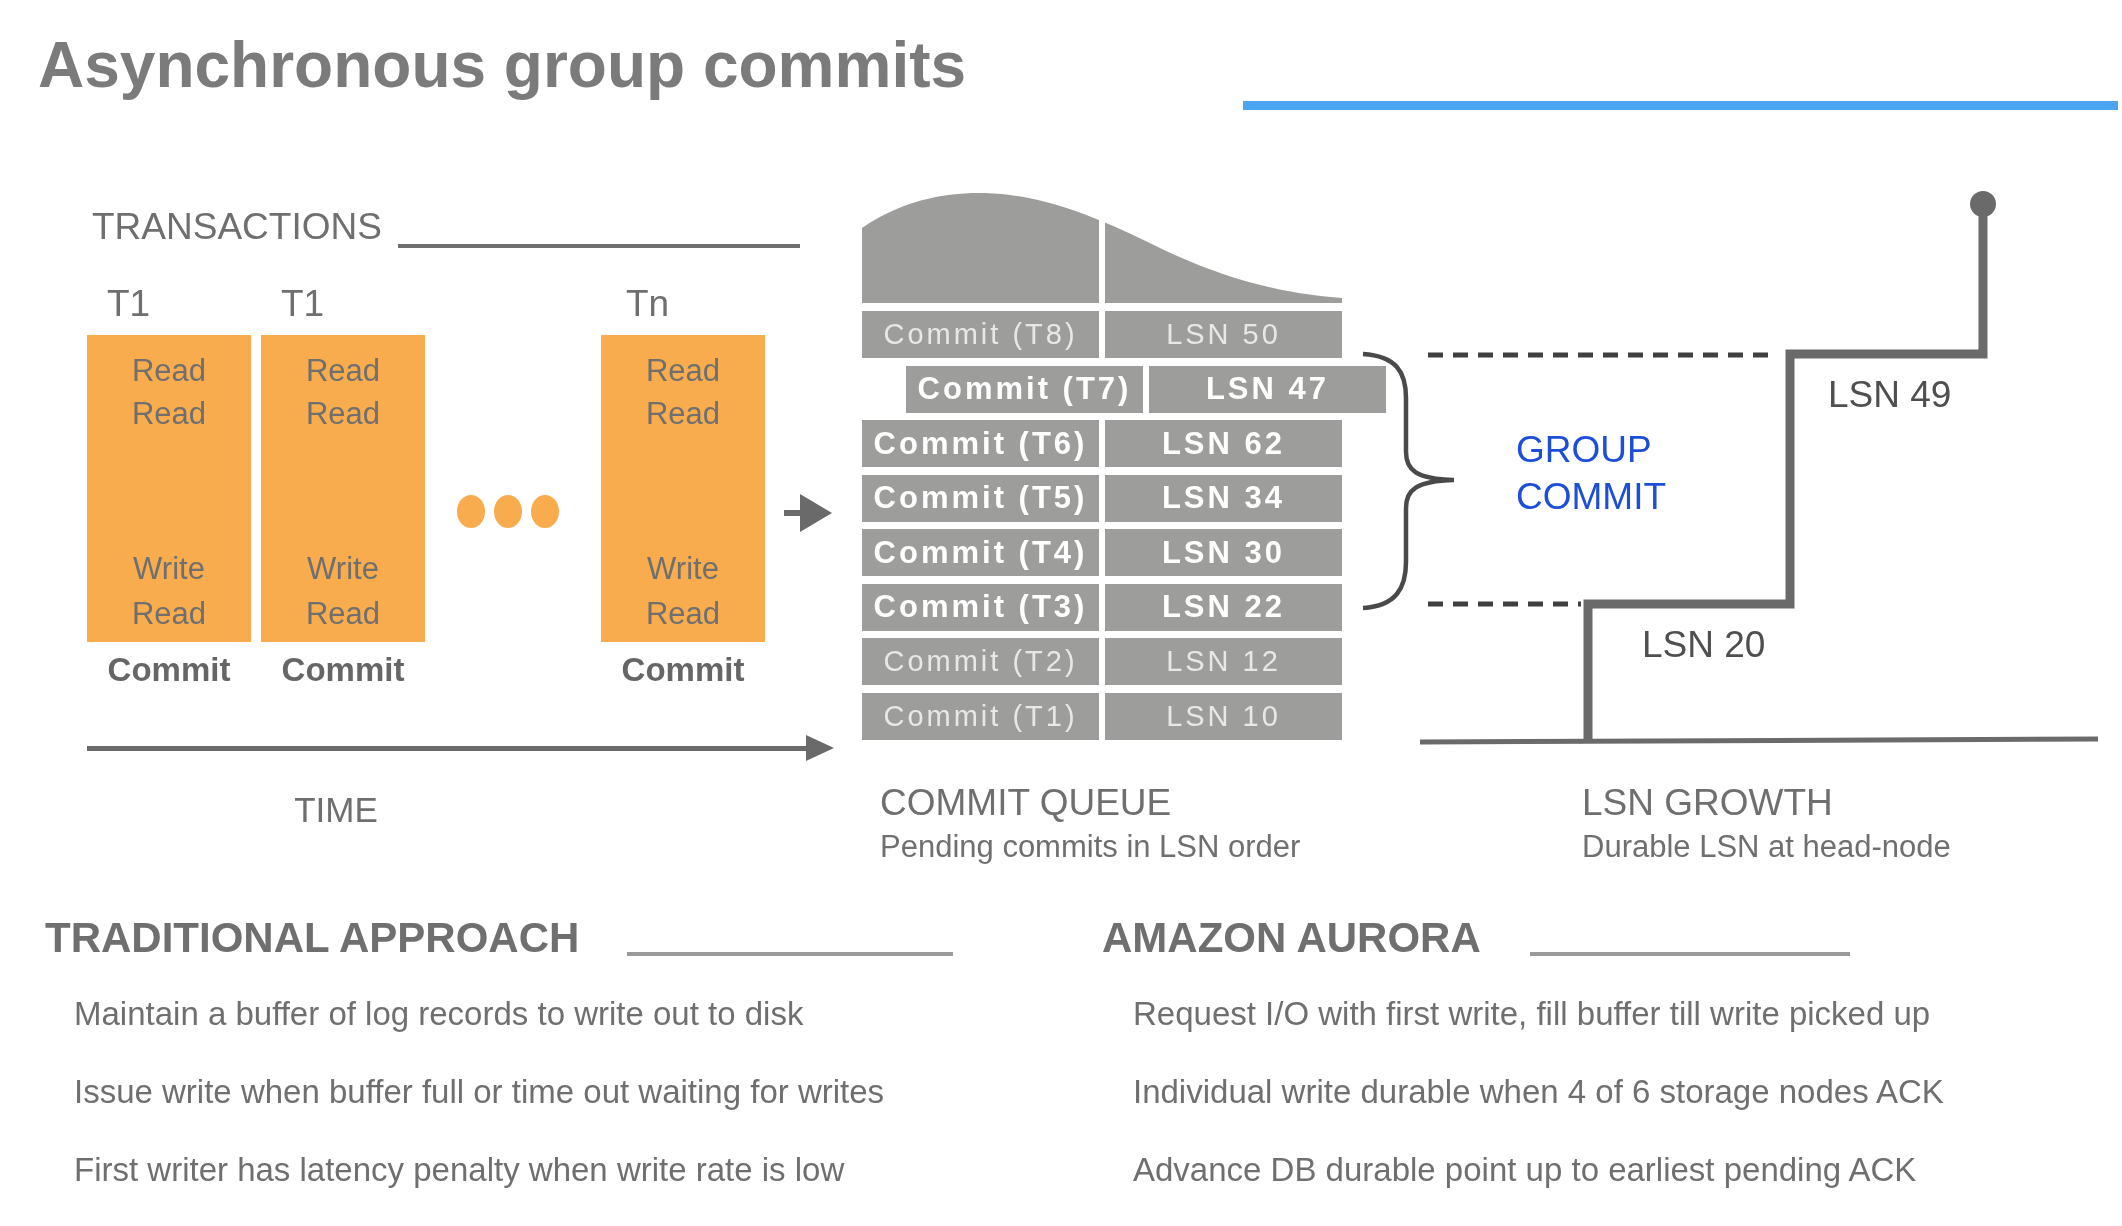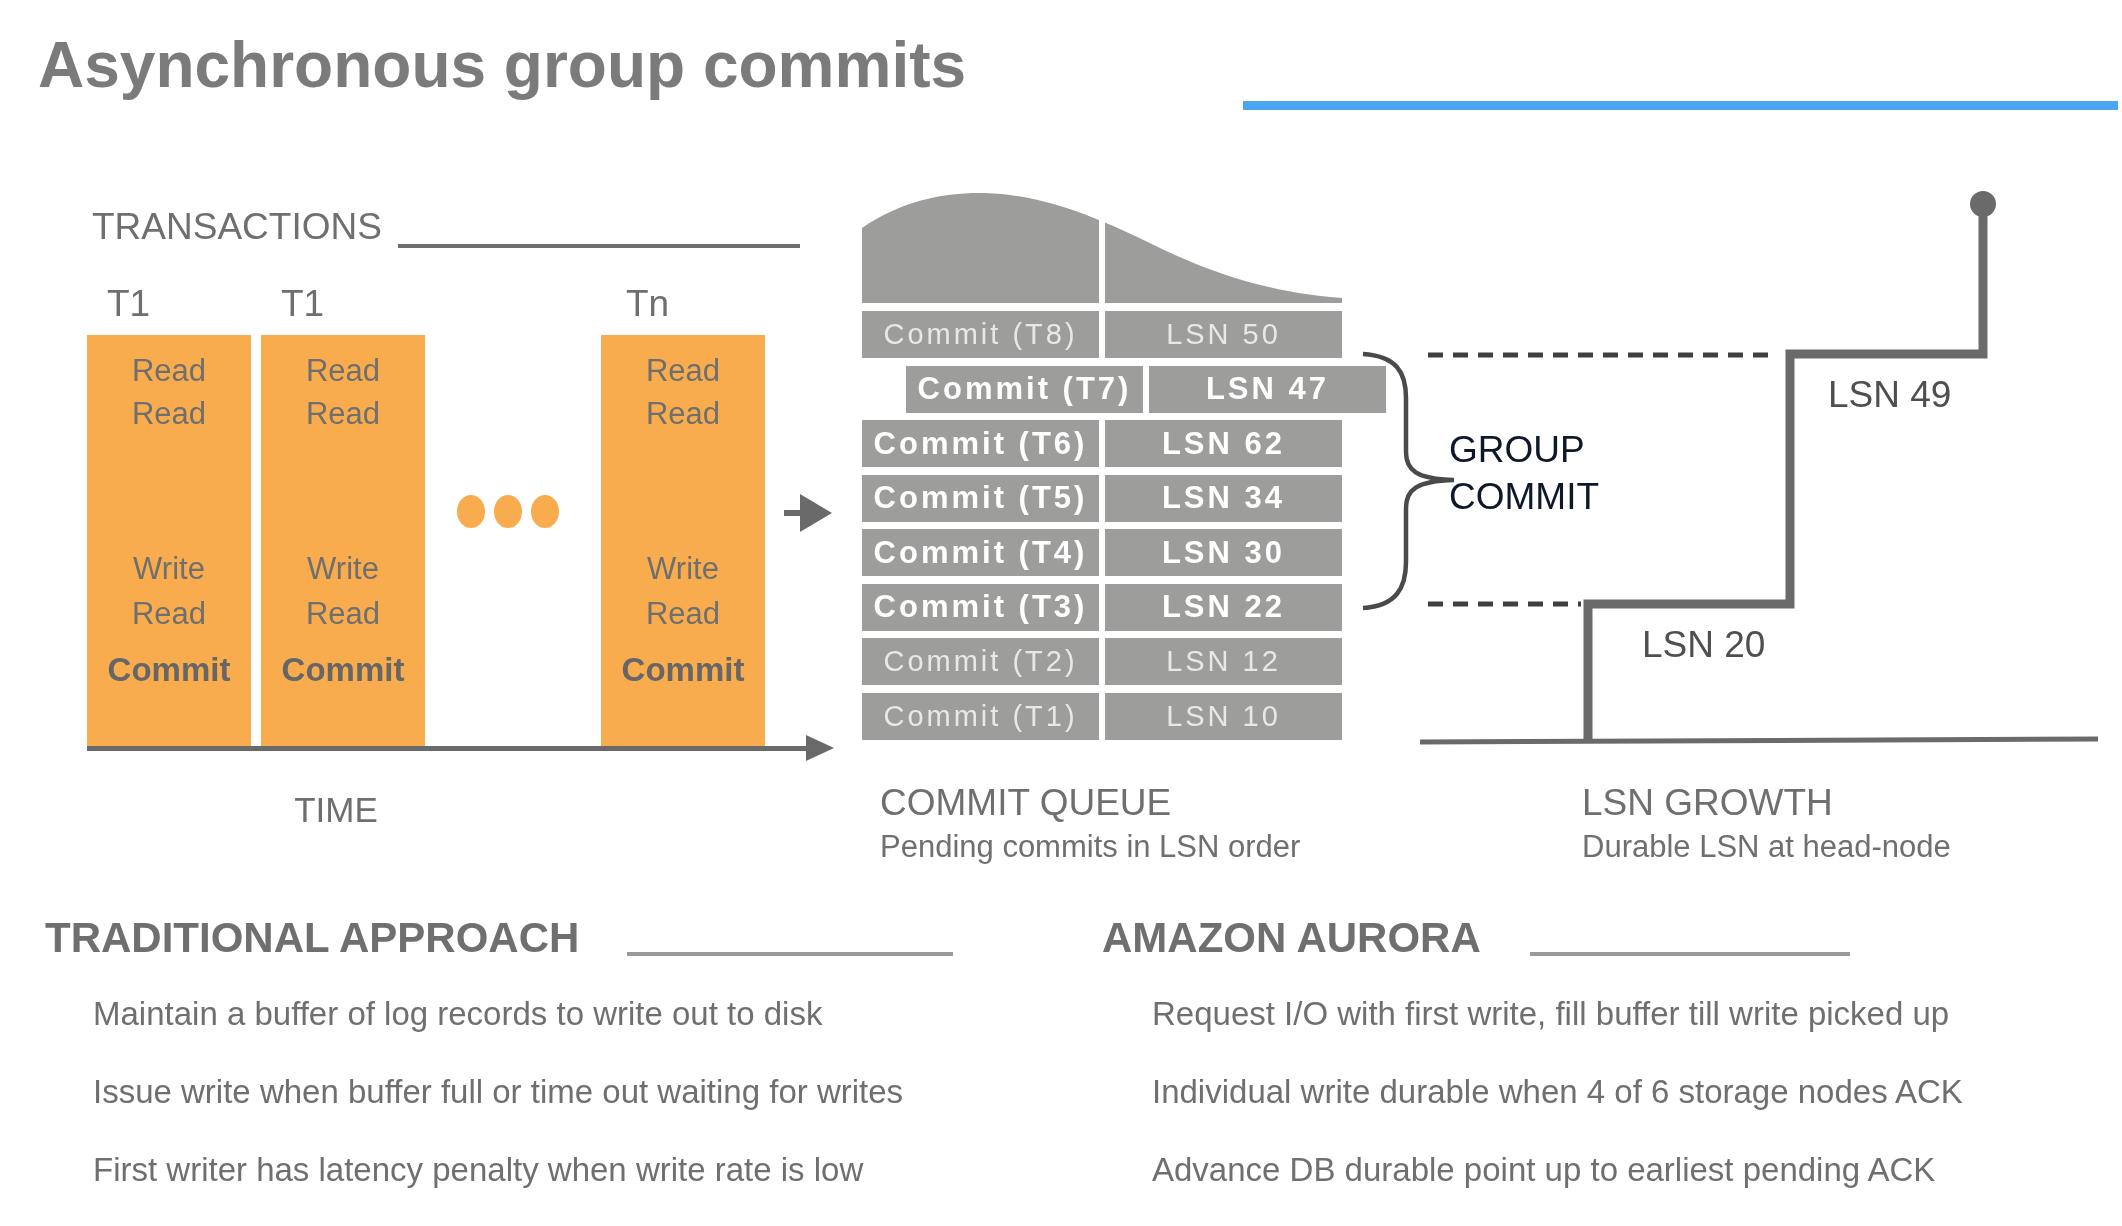--- a/index.html
+++ b/index.html
@@ -10,40 +10,40 @@
   .abs{position:absolute;}
   
   .title{left:38px;top:28px;font-size:64px;font-weight:bold;color:#7b7b7b;letter-spacing:0px;}
   .title-rule{left:1243px;top:101px;width:875px;height:9px;background:#4CA5F0;}
   
   .sec-head{font-size:37px;color:#6f6f6f;}
   .sub-head{font-size:31px;color:#6f6f6f;}
   .rule{height:4px;background:#8a8a8a;}
   
   .t-label{top:283px;font-size:37px;color:#6f6f6f;}
-  .t-box{top:335px;width:164px;height:411px;background:#F8AC4D;}
+  .t-box{top:335px;width:164px;height:307px;background:#F8AC4D;}
   .t-box .op{position:absolute;left:0;width:100%;text-align:center;font-size:31px;color:#6f6f6f;}
   .op.o1{top:18px;} .op.o2{top:61px;} .op.o3{top:216px;} .op.o4{top:261px;}
   .op.commit{top:316px;font-weight:bold;font-size:33px;color:#666666;}
   .dot{top:495px;width:28px;height:33px;border-radius:50%;background:#F8AC4D;}
   
   .time-axis{left:87px;top:746px;width:723px;height:5px;background:#6a6a6a;}
   .time-arrowhead{left:806px;top:735px;width:0;height:0;border-left:28px solid #6a6a6a;border-top:13px solid transparent;border-bottom:13px solid transparent;}
   .time-label{left:256px;top:790px;width:160px;text-align:center;font-size:35px;color:#6f6f6f;}
   
   .q-row{left:862px;width:536px;height:47px;display:flex;}
   .q-cell{width:237px;height:47px;background:#9D9D9B;color:#E8E8E5;display:flex;align-items:center;justify-content:center;font-size:29px;letter-spacing:3px;}
   .q-cell.lsn{margin-left:6px;}
   .q-row.em .q-cell{color:#ffffff;font-weight:bold;font-size:31px;}
   
-  .gc-text{left:1449px;top:426px;font-size:37px;color:#0f172a;line-height:47px;}
+  .gc-text{left:1516px;top:426px;font-size:37px;color:#1d4ed8;line-height:47px;}
   .lsn-note{font-size:37px;color:#4f4f4f;}
   
   .cmp-head{font-size:42px;font-weight:bold;color:#6f6f6f;}
-  .cmp-point{font-size:33px;color:#6f6f6f;margin-left:19px;}
+  .cmp-point{font-size:33px;color:#6f6f6f;}
 </style>
 </head>
 <body>
 
 <div id="canvas">
 
   <div class="abs title">Asynchronous group commits</div>
   <div class="abs title-rule"></div>
 
   <div class="abs sec-head" style="left:92px;top:206px;text-align:right;">TRANSACTIONS</div>

